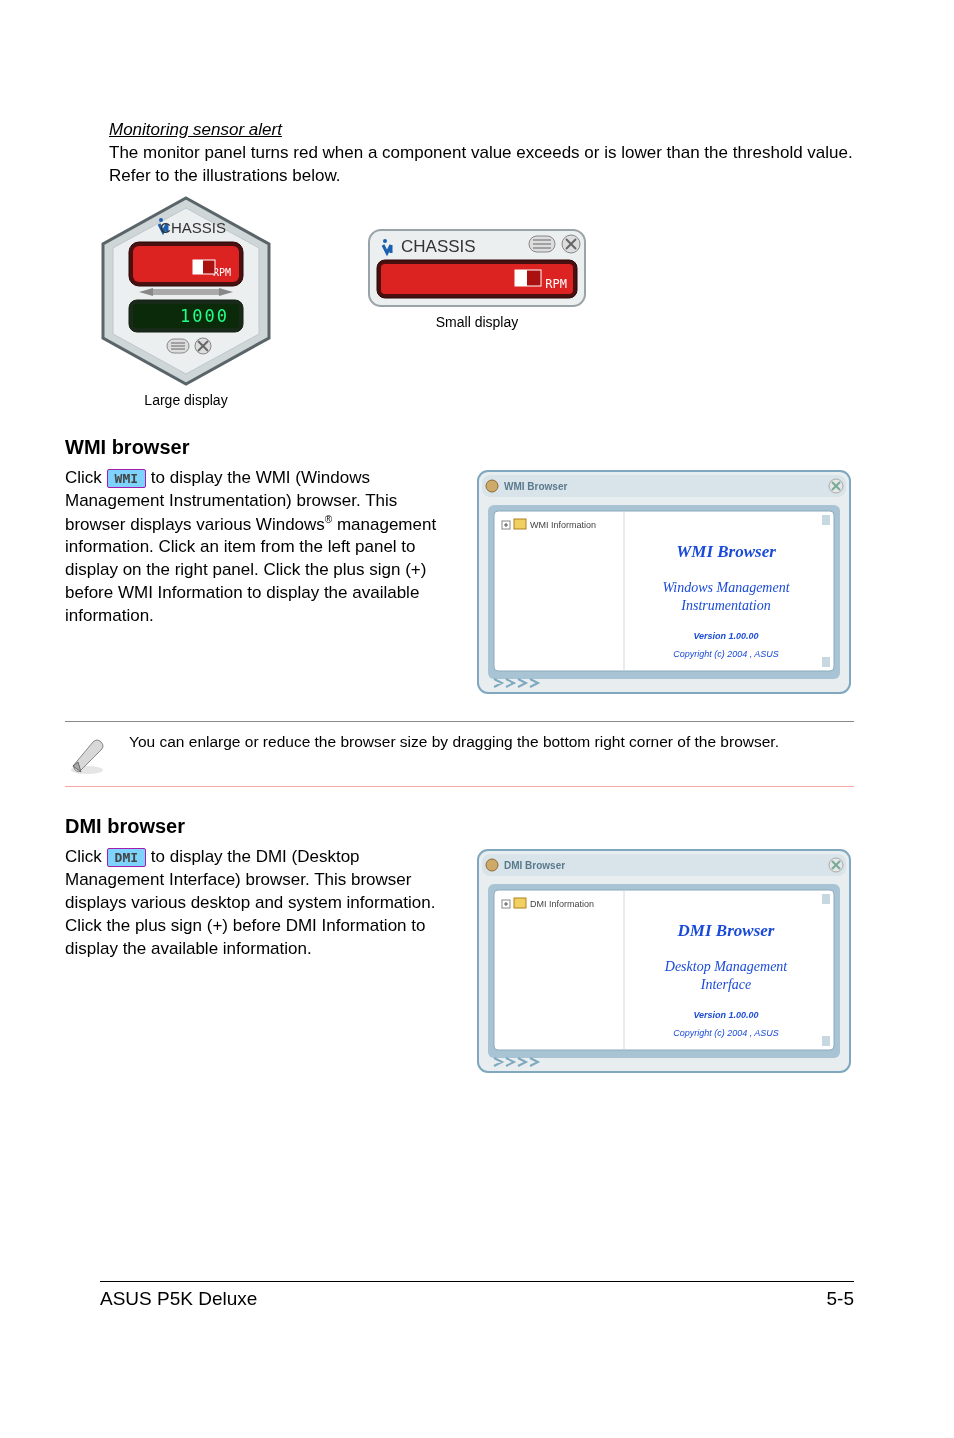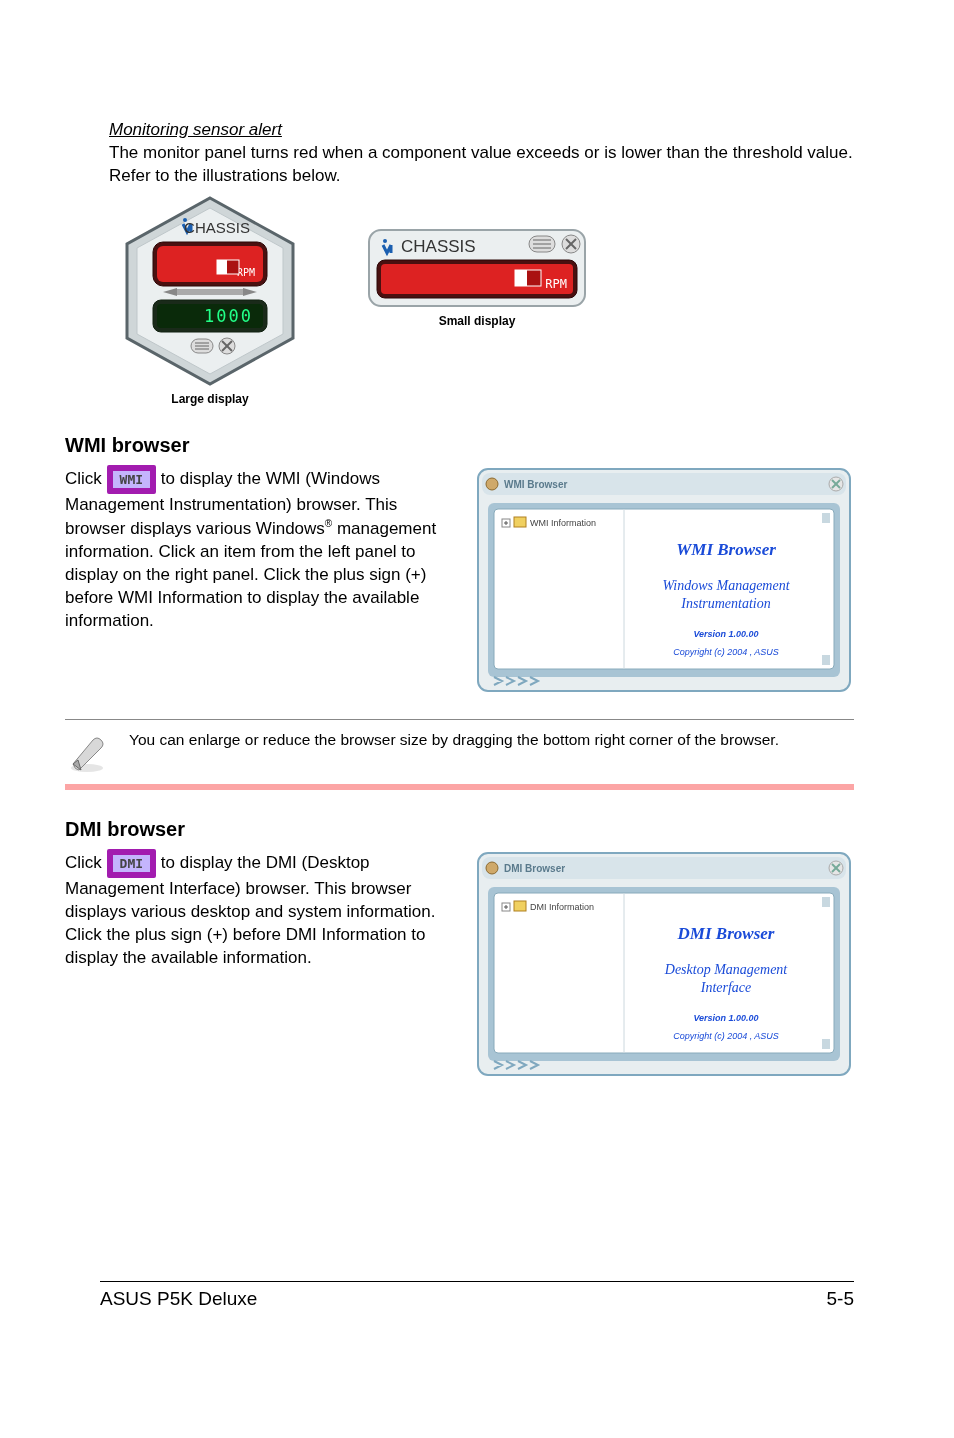--- a/index.html
+++ b/index.html
@@ -23,32 +23,32 @@
     margin-left: 44px;
     margin-bottom: 2px;
   }
   .body-text {
     font-size: 17px;
     line-height: 1.35;
     margin-left: 44px;
   }
   .displays-row {
     display: flex;
-    margin-left: 60px;
+    margin-left: 36px;
     margin-top: 8px;
-    gap: 72px;
+    gap: 96px;
   }
   .disp-col {
     display: flex;
     flex-direction: column;
     align-items: center;
   }
   .caption {
-    font-size: 12px;
-    font-weight: bold;
+    font-size: 14px;
+    font-weight: normal;
     margin-top: 6px;
   }
   .large-gauge, .small-gauge, .browser-shot {
     display: block;
   }
   .section-title {
     font-weight: bold;
     font-size: 20px;
     margin-top: 28px;
     margin-bottom: 8px;
@@ -61,35 +61,35 @@
     flex: 1;
     font-size: 17px;
     line-height: 1.35;
   }
   .sup {
     vertical-align: super;
     font-size: 10px;
   }
   .btn-chip {
     display: inline-block;
-    background: #c4b5fd;
-    border: 6px solid #a21caf;
+    background: #7dd3fc;
+    border: 1px solid #a21caf;
     border-radius: 2px;
     padding: 0 7px;
     font-family: monospace;
     font-size: 13px;
     font-weight: bold;
     color: #444;
     vertical-align: middle;
   }
   .note-box {
     margin-top: 24px;
     margin-left: 0px;
     border-top: 1px solid #888;
-    border-bottom: 6px solid #fca5a5;
+    border-bottom: 1px solid #fca5a5;
     padding: 10px 0;
     display: flex;
     align-items: flex-start;
     gap: 20px;
   }
   .note-icon svg { display:block; }
   .note-text {
     font-size: 15.5px;
     line-height: 1.3;
   }

